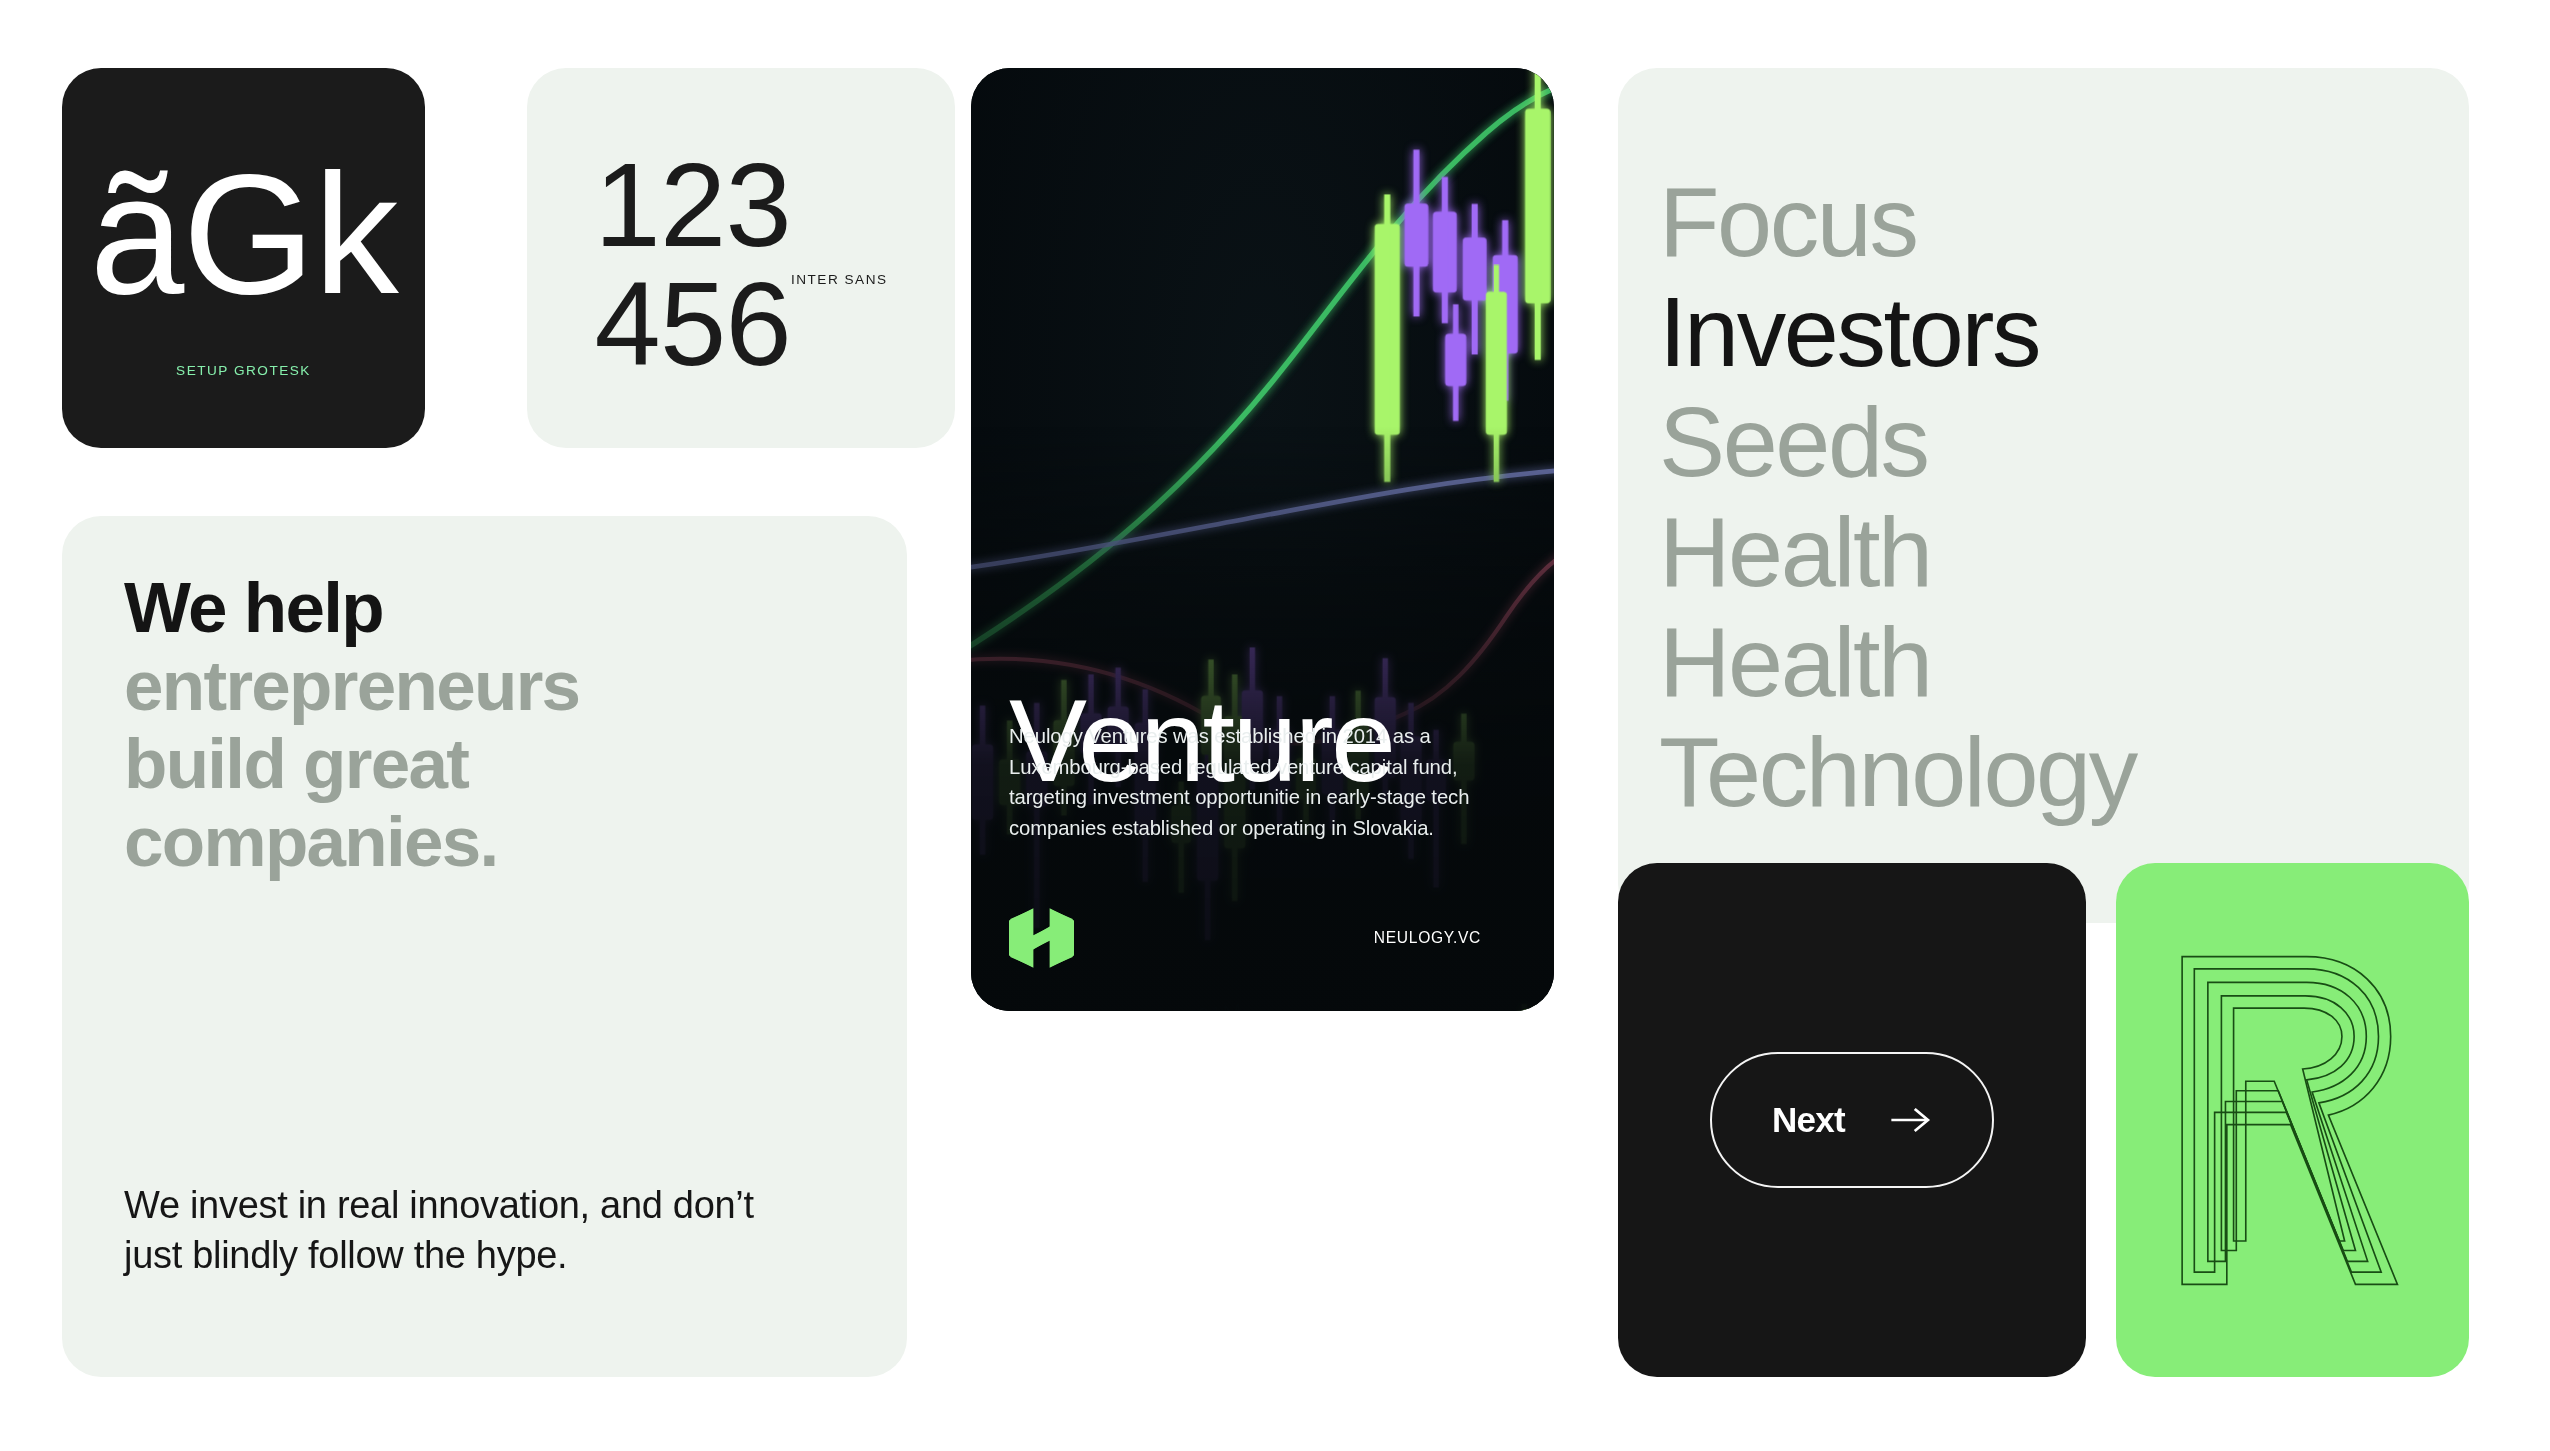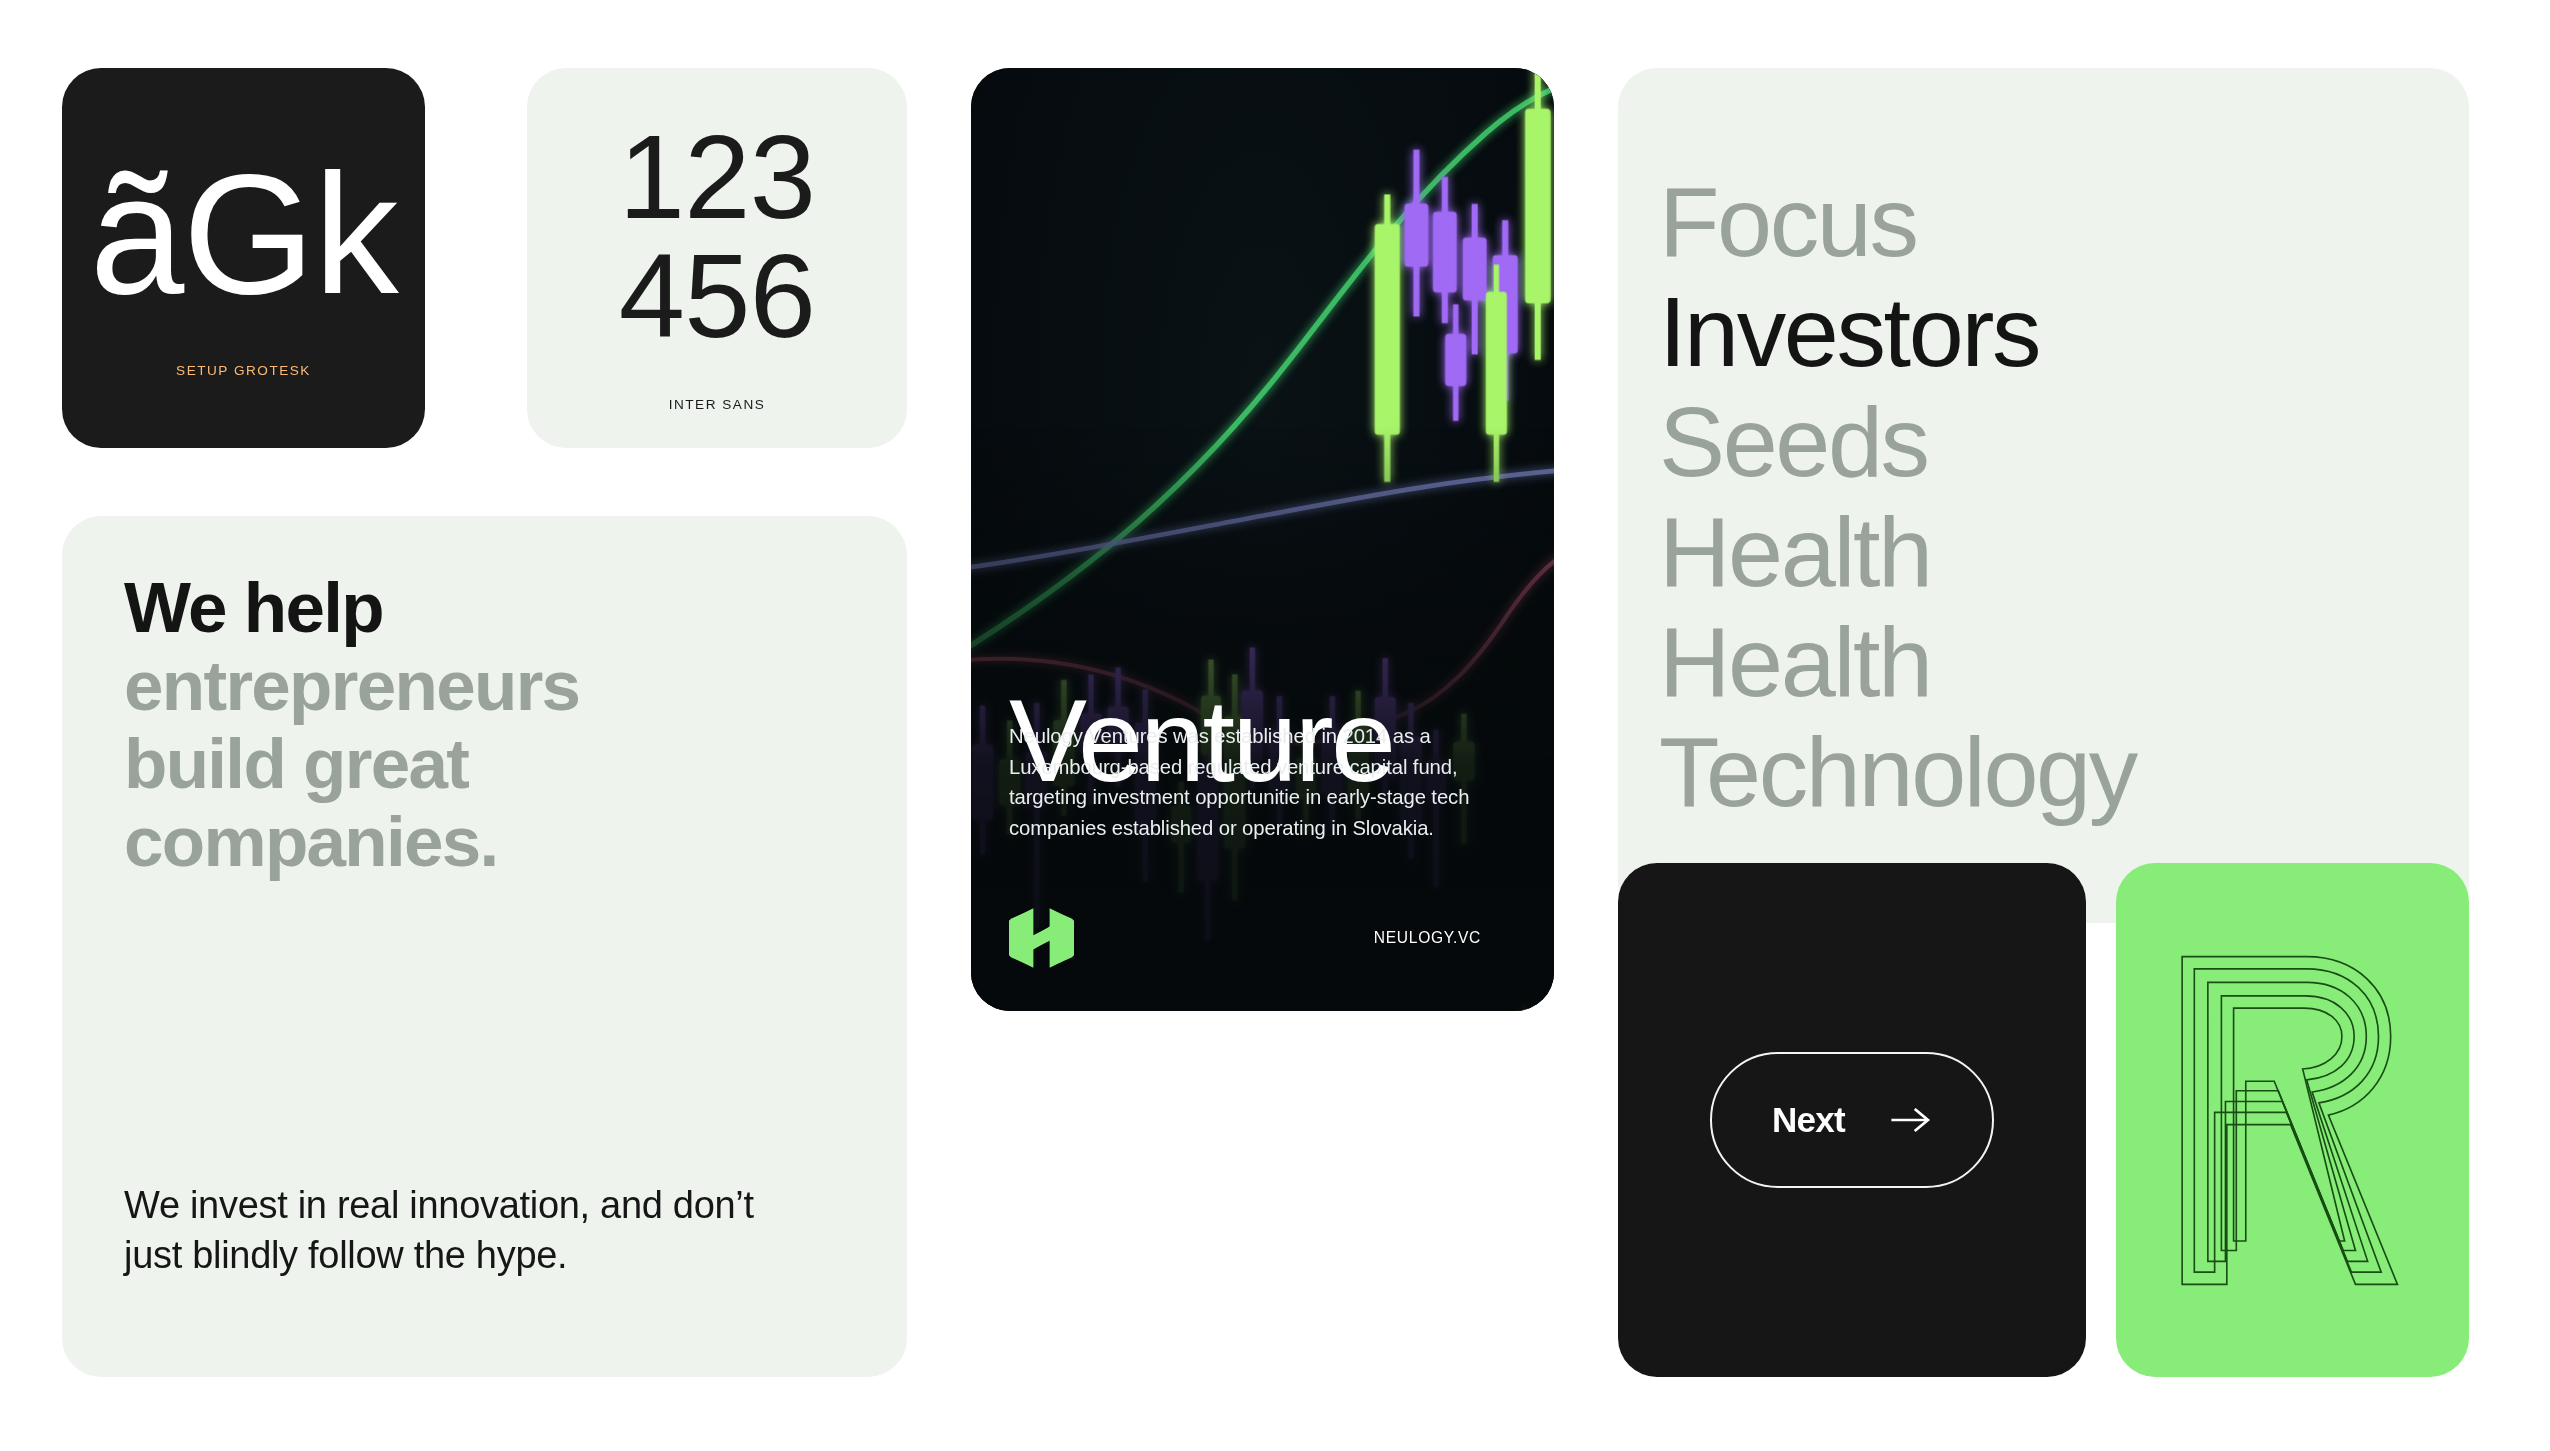--- a/index.html
+++ b/index.html
@@ -28,32 +28,32 @@
   .agk-glyph {
     color:#ffffff;
     font-size:170px;
     line-height:0.95;
     font-weight:400;
     letter-spacing:-1.4px;
     font-family:"Liberation Sans", sans-serif;
     margin-top:16.3px;
   }
   .specimen-caption {
-    color:#fdba74;
+    color:#86efac;
     font-size:13.6px;
     letter-spacing:1.5px;
     margin-top:47px;
     font-weight:400;
   }
 
   
   #card-numeral-specimen {
-    left:465px; top:0px; width:380px; height:380px;
+    left:465px; top:0px; width:428px; height:380px;
     background:#eef3ee;
-    display:flex; flex-direction:column;
+    display:flex; 
     align-items:center; justify-content:center;
   }
   .numerals {
     color:#1b1b1b;
     font-size:119px;
     line-height:1.0;
     font-weight:400;
     text-align:center;
     letter-spacing:-0.7px;
     margin-top:12.2px;

